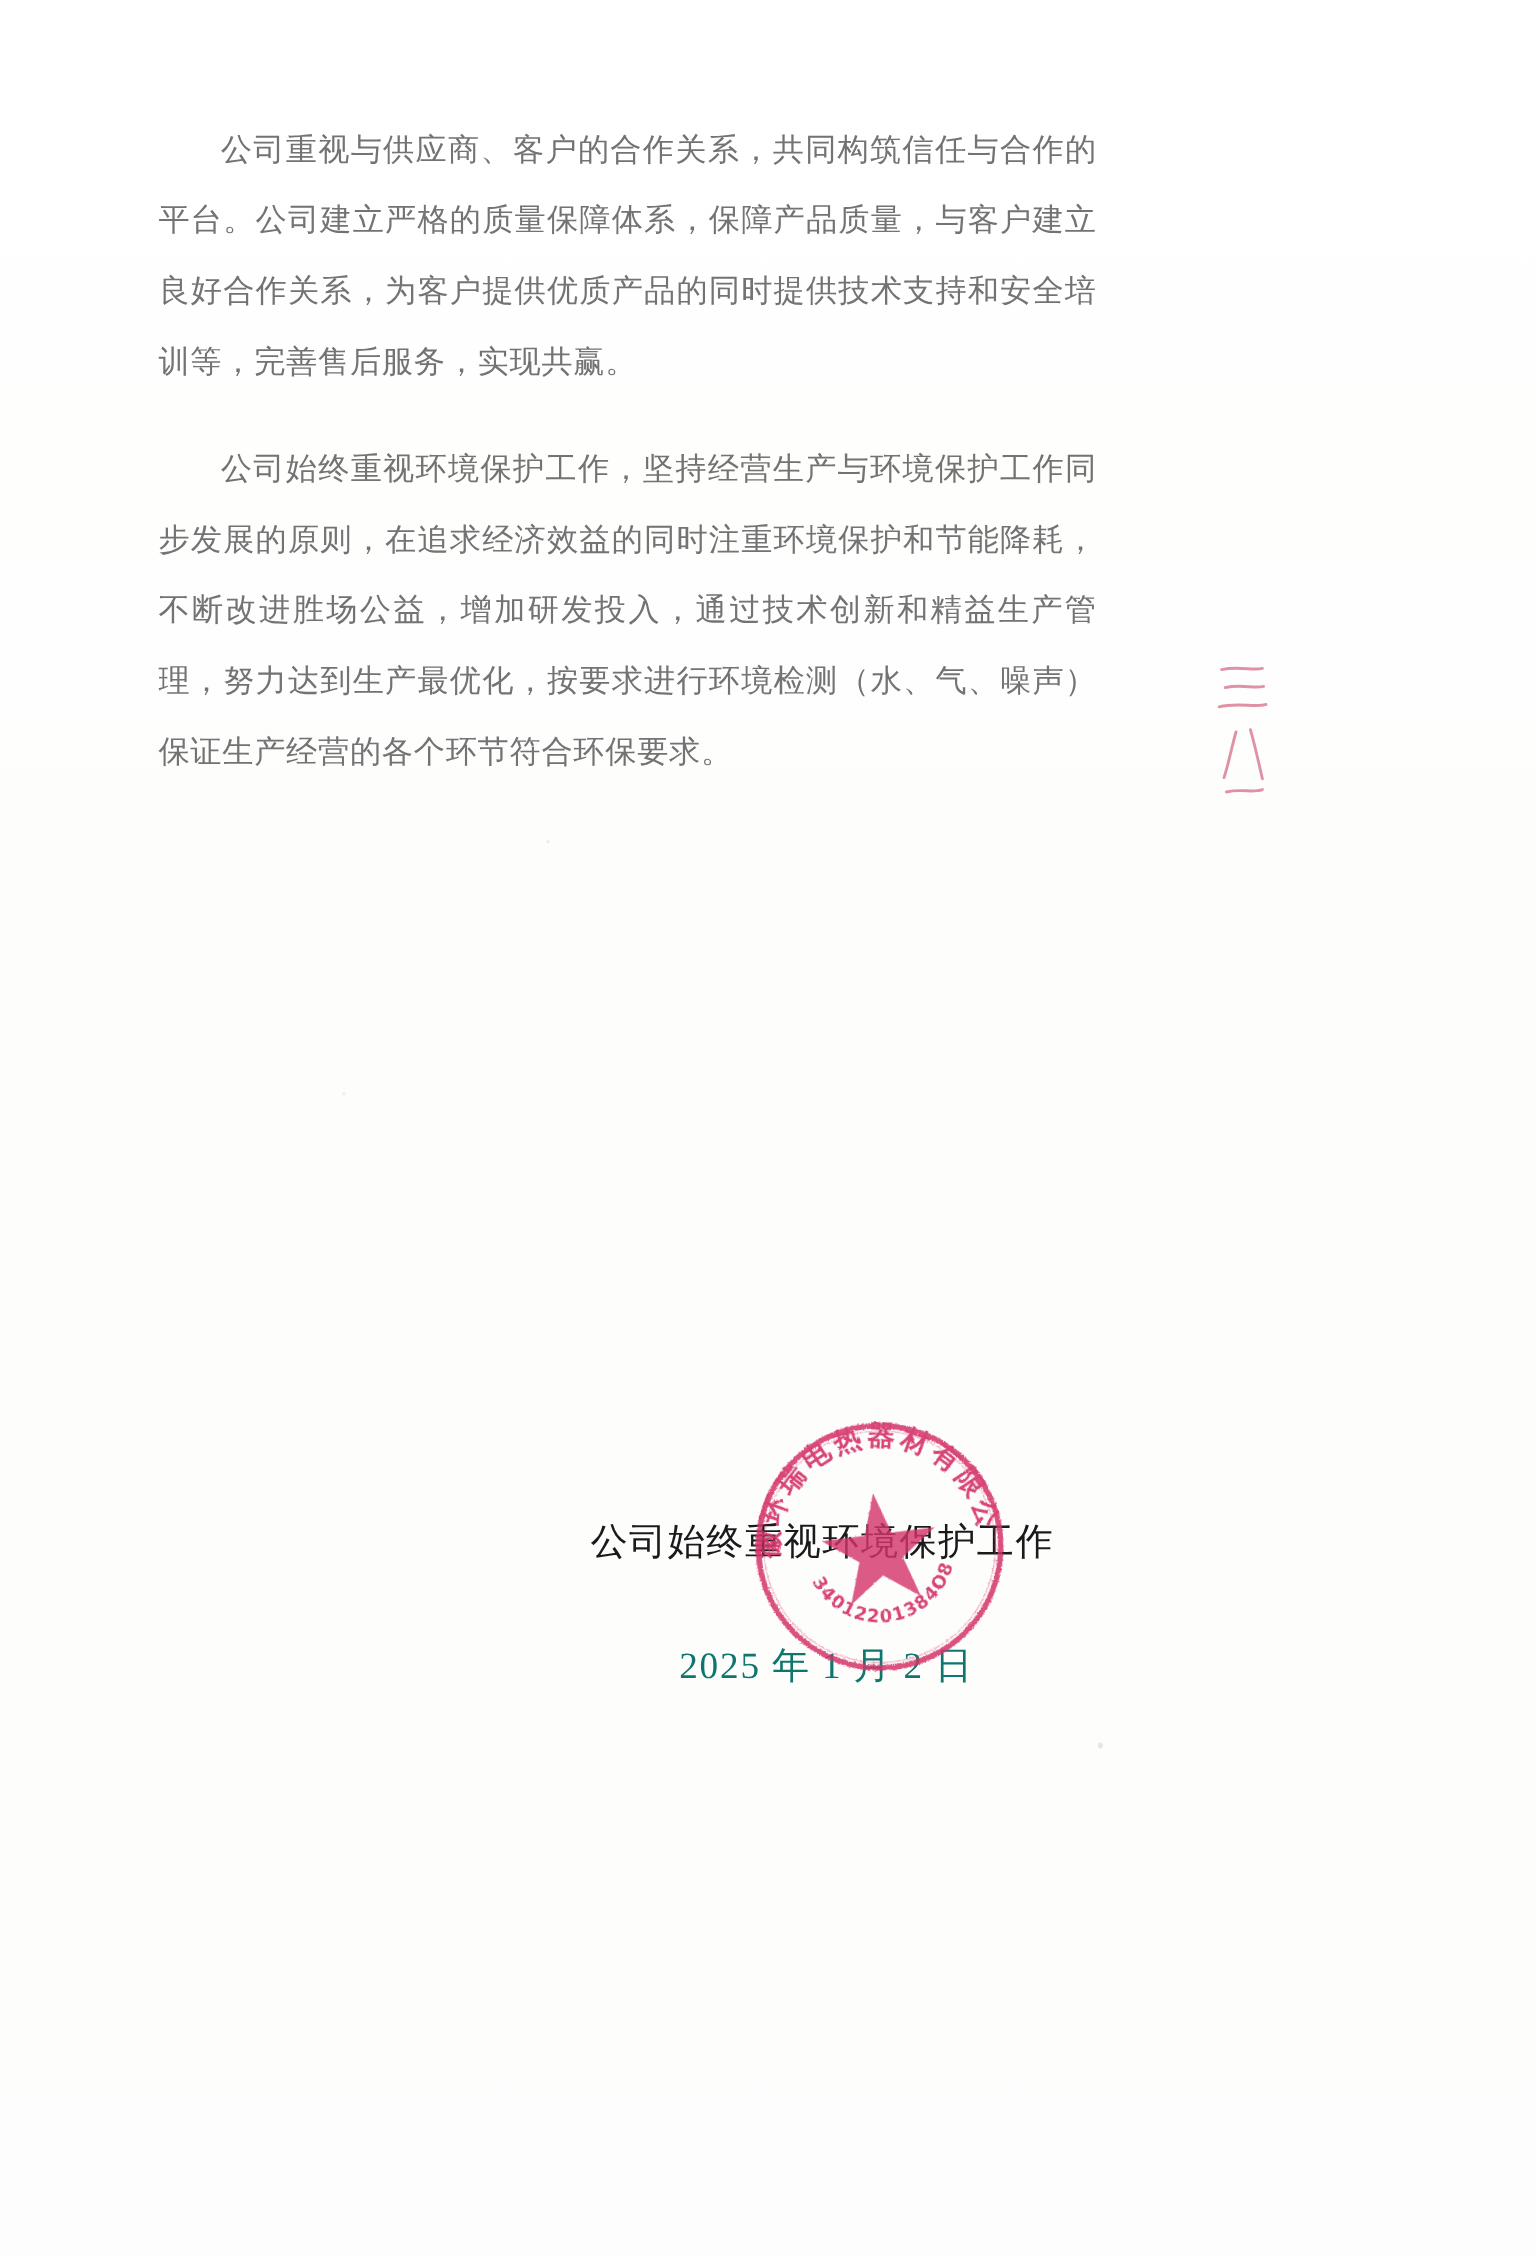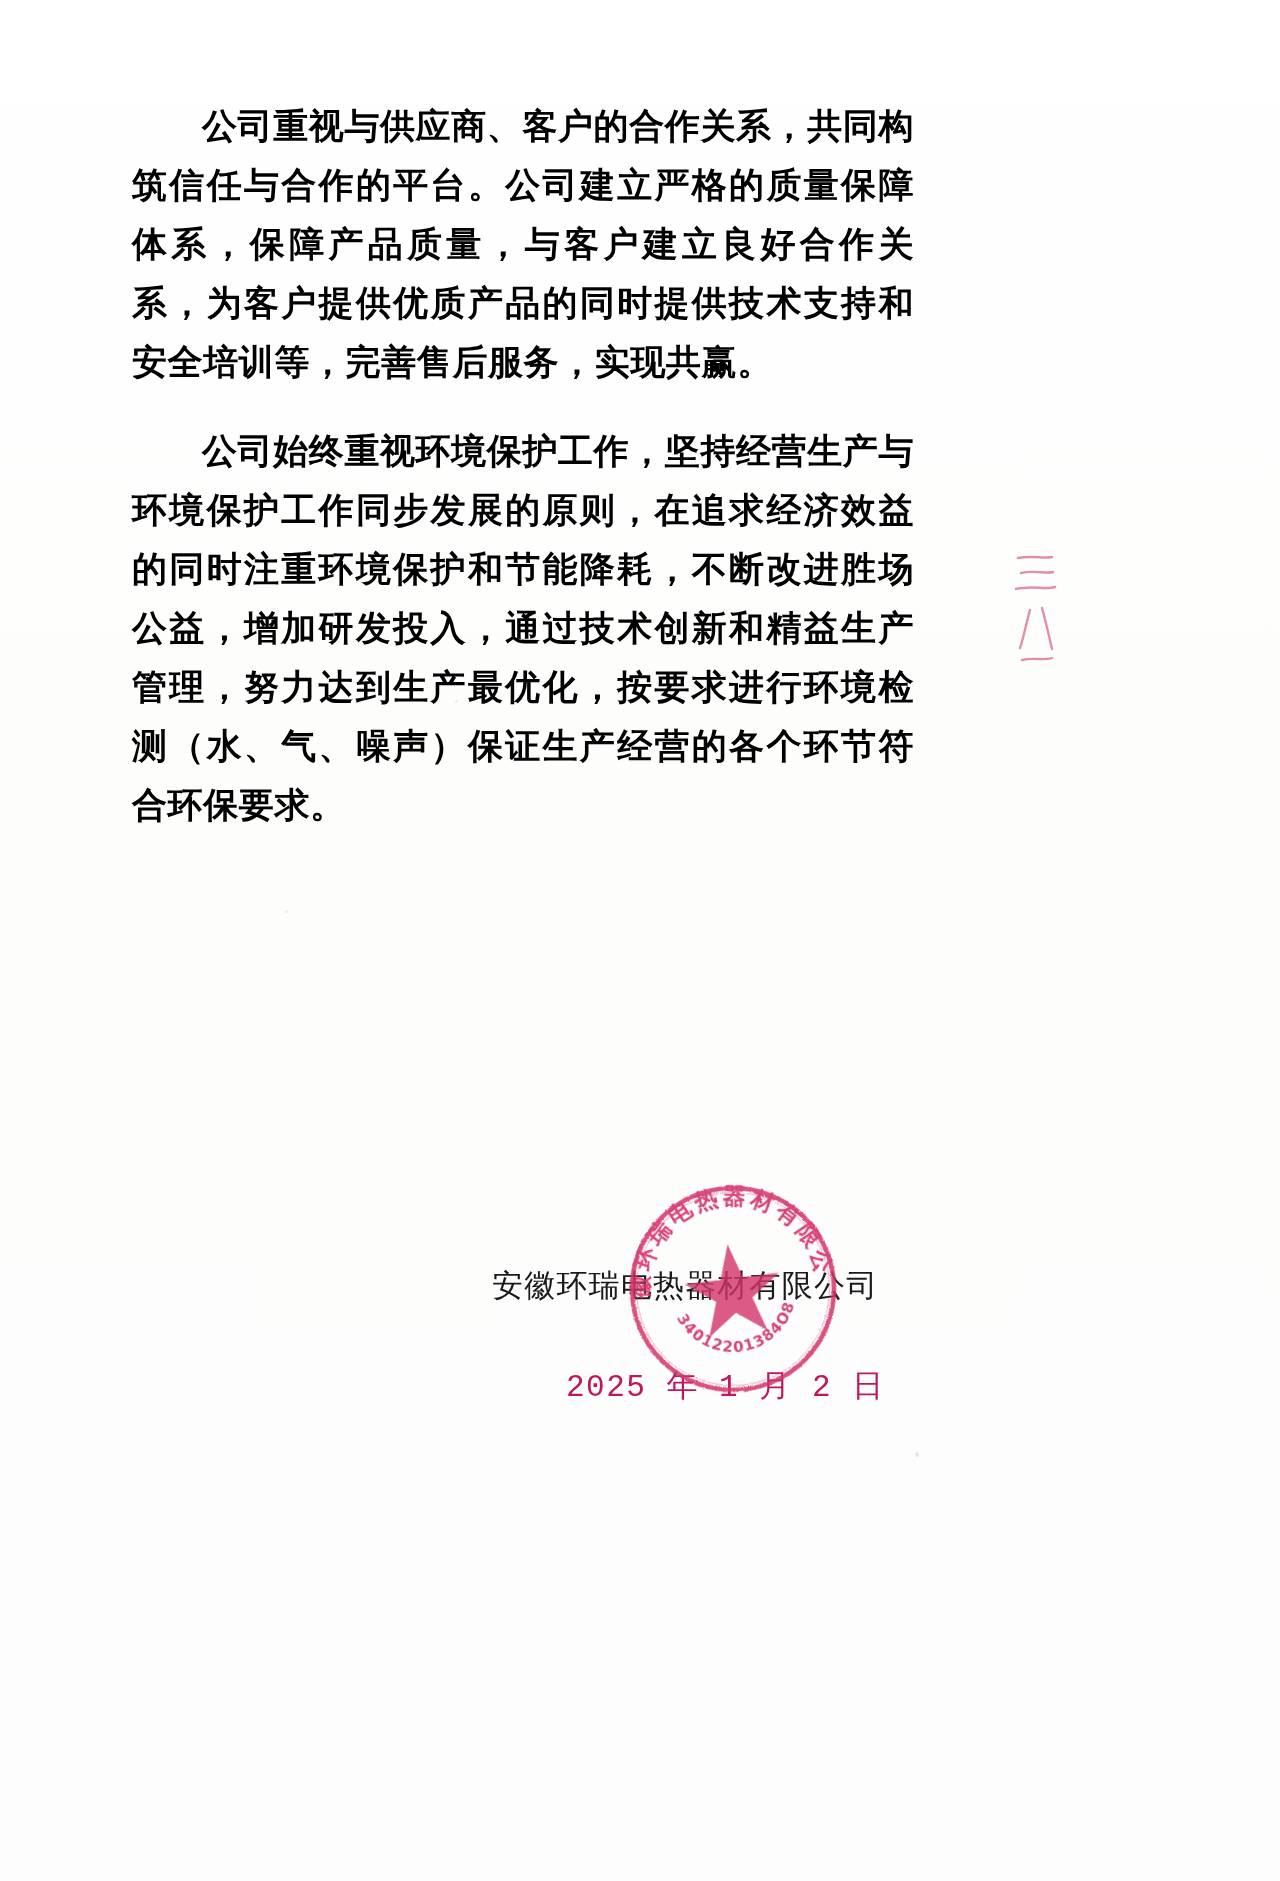--- a/index.html
+++ b/index.html
@@ -20,50 +20,50 @@
     background:linear-gradient(180deg,#ffffff 0%,#fdfdfc 45%,#fdfdfd 100%);
     pointer-events:none;
   }
   .content{
     position:absolute;
     left:132px;top:96px;
     width:782px;
   }
   p.para{
     margin:0 0 30px 0;
-    font-size:35px;
+    font-size:26px;
     line-height:59px;
-    color:#000000;
+    color:#737373;
     text-align:justify;
     text-justify:inter-ideograph;
     text-indent:2em;
     letter-spacing:0.6px;
     font-family:"DejaVu Serif","Liberation Serif",serif;
-    font-weight:700;
+    font-weight:400;
   }
   p.para:last-child{margin-bottom:0;}
   .sign-company{
     position:absolute;
     left:492px;top:1265px;
     font-size:31px;
     line-height:40px;
     color:#1a1a1c;
     letter-spacing:1.2px;
     white-space:nowrap;
     font-family:"DejaVu Serif","Liberation Serif",serif;
   }
   .sign-date{
     position:absolute;
     left:566px;top:1368px;
     font-size:31px;
     line-height:40px;
-    color:#be185d;
+    color:#0f766e;
     letter-spacing:1.5px;
     white-space:nowrap;
-    font-family:Liberation Mono, monospace;
+    font-family:Liberation Serif, serif;
   }
 
   
   .seal{
     position:absolute;
     left:622px;top:1178px;
     width:222px;height:222px;
     transform:rotate(-7deg);
     opacity:.92;
     pointer-events:none;
@@ -89,21 +89,21 @@
 <body>
 
 <div class="page">
   <div class="scan-tint"></div>
 
   <div class="content">
     <p class="para">公司重视与供应商、客户的合作关系，共同构筑信任与合作的平台。公司建立严格的质量保障体系，保障产品质量，与客户建立良好合作关系，为客户提供优质产品的同时提供技术支持和安全培训等，完善售后服务，实现共赢。</p>
     <p class="para">公司始终重视环境保护工作，坚持经营生产与环境保护工作同步发展的原则，在追求经济效益的同时注重环境保护和节能降耗，不断改进胜场公益，增加研发投入，通过技术创新和精益生产管理，努力达到生产最优化，按要求进行环境检测（水、气、噪声）保证生产经营的各个环节符合环保要求。</p>
   </div>
 
-  <div class="sign-company">安徽环瑞电热器材有限公司</div>
+  <div class="sign-company">公司始终重视环境保护工作</div>
   <div class="sign-date">2025 年 1 月 2 日</div>
 
   <div class="seal">
     <svg viewBox="0 0 222 222" xmlns="http://www.w3.org/2000/svg">
       <defs>
         <path id="arcTop" d="M 26,111 A 85,85 0 1 1 196,111" fill="none"></path>
         <path id="arcBottom" d="M 48,111 A 63,63 0 0 0 174,111" fill="none"></path>
         <filter id="inkRough" x="-20%" y="-20%" width="140%" height="140%">
           <feTurbulence type="fractalNoise" baseFrequency="0.75" numOctaves="3" seed="7" result="n"></feTurbulence>
           <feDisplacementMap in="SourceGraphic" in2="n" scale="2.6" xChannelSelector="R" yChannelSelector="G"></feDisplacementMap>

